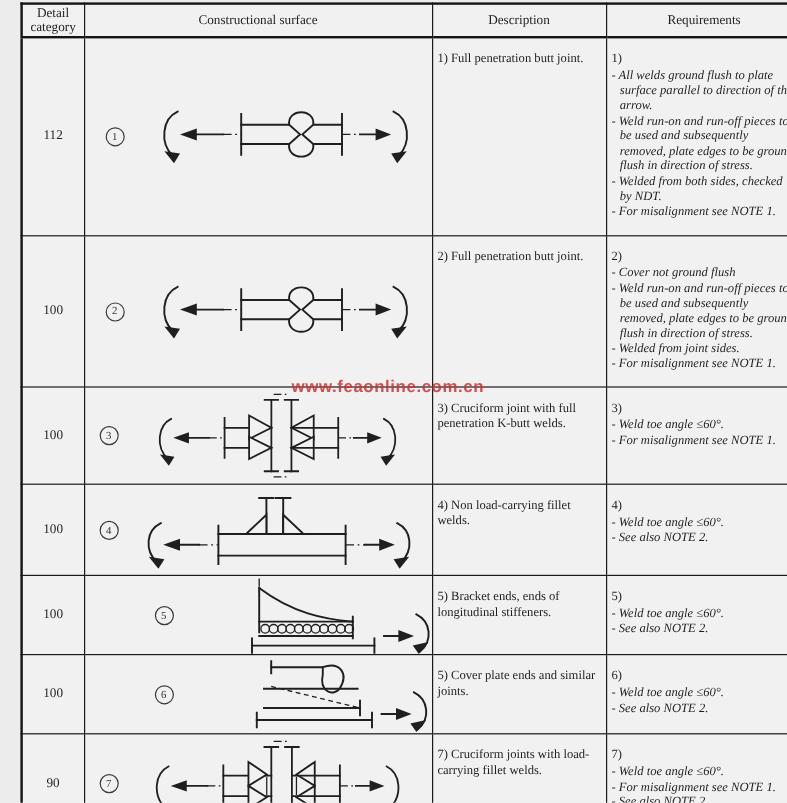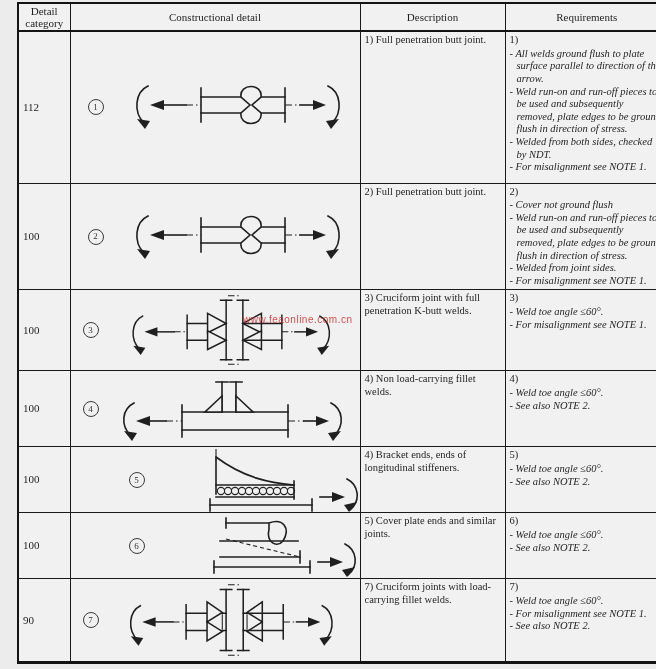--- a/index.html
+++ b/index.html
@@ -16,32 +16,32 @@
     border-collapse:collapse;table-layout:fixed;
     width:651px;
     border:2px solid #141414;
     border-bottom:3px solid #141414;
     background:#f1f1f1;
   }
   td,th{
     border:1px solid #1a1a1a;
     background:#f1f1f1;
     vertical-align:top;
-    padding:2px 4px;
+    padding:12px 4px;
     font-size:10.5px;
     line-height:1.2;
     color:#1f1f1f;
     overflow:hidden;
   }
   th{
     text-align:center;vertical-align:middle;
     font-weight:normal;font-size:11px;line-height:1.1;
     padding:1px 2px;border-bottom:2px solid #141414;
   }
-  td.cat{vertical-align:middle;font-size:11px;}
+  td.cat{text-align:center;vertical-align:middle;font-size:11px;}
   td.fig{vertical-align:middle;padding:0;}
   .dwrap{display:flex;align-items:center;justify-content:center;gap:9px;width:100%;}
   .dwrap.shift{justify-content:flex-start;padding-left:58px;}
   .circ{
     flex:0 0 auto;width:14px;height:14px;
     border:1px solid #3a3a3a;border-radius:50%;
     display:flex;align-items:center;justify-content:center;
     font-size:9px;color:#333;background:transparent;
   }
   .req-no{margin:0 0 1px 0;}
@@ -51,41 +51,41 @@
   svg{display:block;}
   .ln{stroke:#1f1f1f;stroke-width:1.6;fill:none;stroke-linecap:square;}
   .thin{stroke:#1f1f1f;stroke-width:1.1;fill:none;}
   .dd{stroke:#1f1f1f;stroke-width:1.1;fill:none;stroke-dasharray:7 3 1.5 3;}
   .dash{stroke:#1f1f1f;stroke-width:1.1;fill:none;stroke-dasharray:4 3;}
   .hd{fill:#1f1f1f;stroke:none;}
   .wf{fill:#f1f1f1;stroke:#1f1f1f;stroke-width:1.6;}
   .watermark{
     position:absolute;left:228px;top:314px;
     font-family:"Liberation Sans", sans-serif;
-    font-size:10px;letter-spacing:0.5px;
+    font-size:14px;letter-spacing:0.5px;
     color:#cc3333;opacity:0.85;
-    white-space:nowrap;pointer-events:none;
+    white-space:nowrap;pointer-events:none;font-weight:bold;
   }
 </style>
 </head>
 <body>
 
 <div class="page">
 
 <table class="fatigue">
   <colgroup>
     <col style="width:52px">
         <col style="width:290px">
         <col style="width:145px">
         <col style="width:164px">
   </colgroup>
   <thead>
     <tr>
       <th>Detail category</th>
-      <th>Constructional detail</th>
+      <th>Constructional surface</th>
       <th>Description</th>
       <th>Requirements</th>
     </tr>
   </thead>
   <tbody>
 
     <tr style="height:152px">
       <td class="cat">112</td>
       <td class="fig">
         <div class="dwrap">
@@ -295,21 +295,21 @@
                   <polygon class="hd" points="191,49 178,44 178,54"></polygon>
                 </g>
             <g>
                   <path class="ln" d="M193,31 C205,37 207,53 196,62"></path>
                   <polygon class="hd" points="195,64 203,54 190,57"></polygon>
                 </g>
           </svg>
         </div>
       </td>
       <td>
-            <div class="desc-text">4) Bracket ends, ends of longitudinal stiffeners.</div>
+            <div class="desc-text">5) Bracket ends, ends of longitudinal stiffeners.</div>
           </td>
       <td>
         <div class="req-no">5)</div>
         <div class="req-item">- Weld toe angle ≤60°.</div>
         <div class="req-item">- See also NOTE 2.</div>
       </td>
     </tr>
 
     <tr style="height:66px">
       <td class="cat">100</td>

